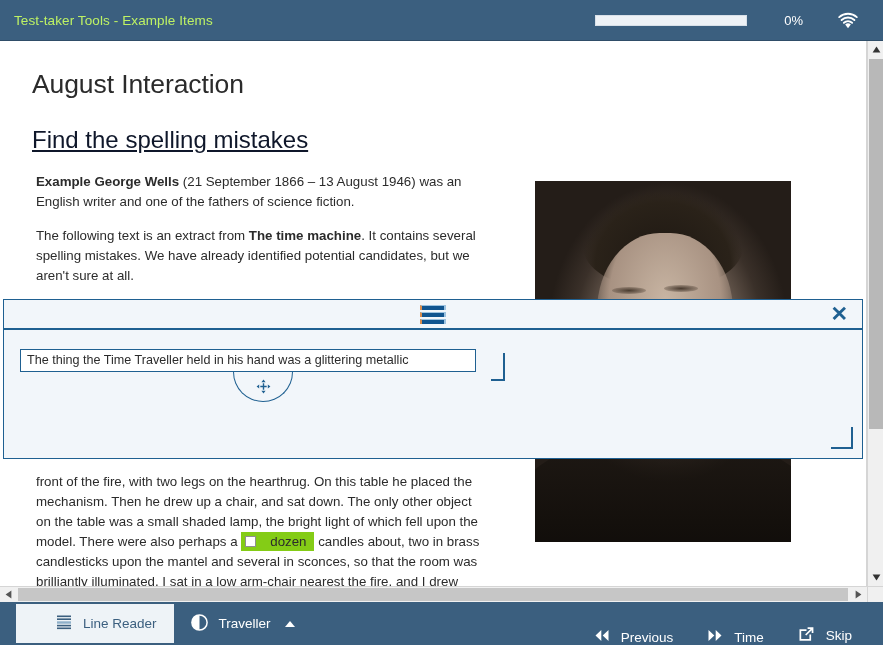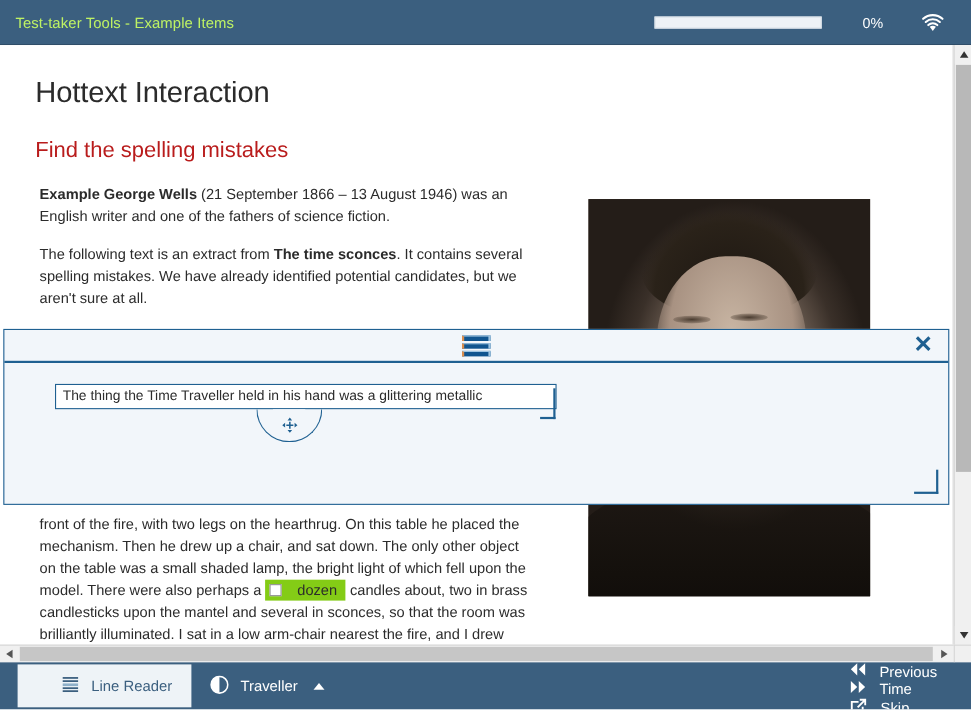--- a/index.html
+++ b/index.html
@@ -81,24 +81,25 @@
   }
 
   h1.page-title {
     font-size: 26.5px;
     font-weight: 400;
     color: #2b2b2b;
     margin: 10px 0 0 0;
     letter-spacing: -0.1px;
   }
   h2.page-subtitle {
-    font-size: 20px;
+    font-size: 24px;
     font-weight: 400;
-    color: #b91c1c;
+    color: #0f172a;
     margin: 26px 0 0 0;
+    text-decoration: underline;
   }
 
   .body-col {
     width: 450px;
     margin-top: 18px;
   }
   .body-col p {
     font-size: 13.3px;
     line-height: 20px;
     color: #2b2b2b;
@@ -239,21 +240,21 @@
     line-height: 22px;
     cursor: pointer;
     font-family: "Liberation Sans", sans-serif;
   }
   .lr-body {
     position: relative;
     height: 128px;
   }
   .lr-textbox {
     position: absolute;
-    left: 46px; top: 19px;
+    left: 16px; top: 19px;
     width: 456px; height: 23px;
     background: #ffffff;
     border: 1px solid #1f6091;
     font-size: 12.6px;
     color: #2b2b2b;
     line-height: 21px;
     padding-left: 6px;
     white-space: nowrap;
     overflow: hidden;
   }
@@ -359,23 +360,22 @@
   }
   .tb-btn.active {
     background: #eef3f7;
     color: #3b5f7f;
     margin: 2px 0 2px 16px;
     padding-left: 40px;
   }
   .tb-right {
     margin-left: auto;
     display: flex;
-    align-items: flex-start;
+    align-items: flex-end;
     margin-right: 14px;
-    flex-direction: column;
   }
   .caret-up {
     display: inline-block;
     width: 0; height: 0;
     border-left: 5px solid transparent;
     border-right: 5px solid transparent;
     border-bottom: 6px solid #ffffff;
     margin-left: 3px;
   }
 </style>
@@ -398,27 +398,27 @@
           <path d="M6.9 10.8 A6.2 6.2 0 0 1 15.1 10.8" stroke="#ffffff" stroke-width="1.9" fill="none" stroke-linecap="round"></path>
           <path d="M2.2 5.1 A13.2 13.2 0 0 1 19.8 5.1" stroke="#ffffff" stroke-width="1.9" fill="none" stroke-linecap="round"></path>
         </svg>
       </div>
     </div>
   </div>
 
   <div class="content-wrap">
     <div class="content">
 
-      <h1 class="page-title">Hottext Interaction</h1>
+      <h1 class="page-title">August Interaction</h1>
       <h2 class="page-subtitle">Find the spelling mistakes</h2>
 
       <div class="body-col">
         <p><b>Example George Wells</b><span> (21 September 1866 – 13 August 1946) was an English writer and one of the fathers of science fiction.</span></p>
 
-        <p><span>The following text is an extract from </span><b>The time sconces</b><span>. It contains several spelling mistakes. We have already identified potential candidates, but we aren't sure at all.</span></p>
+        <p><span>The following text is an extract from </span><b>The time machine</b><span>. It contains several spelling mistakes. We have already identified potential candidates, but we aren't sure at all.</span></p>
 
         <p>Can you help us by checking those words you believe to be misspelled?</p>
 
         <p style="margin-top:152px"><span>front of the fire, with two legs on the hearthrug. On this table he placed the mechanism. Then he drew up a chair, and sat down. The only other object on the table was a small shaded lamp, the bright light of which fell upon the model. There were also perhaps a </span><span class="hottext"><span class="cb"></span><span>dozen</span></span><span> candles about, two in brass candlesticks upon the mantel and several in sconces, so that the room was brilliantly illuminated. I sat in a low arm-chair nearest the fire, and I drew</span></p>
       </div>
 
       <div class="figure">
         <div class="photo">
           <div class="hair"></div>
           <div class="face"></div>

